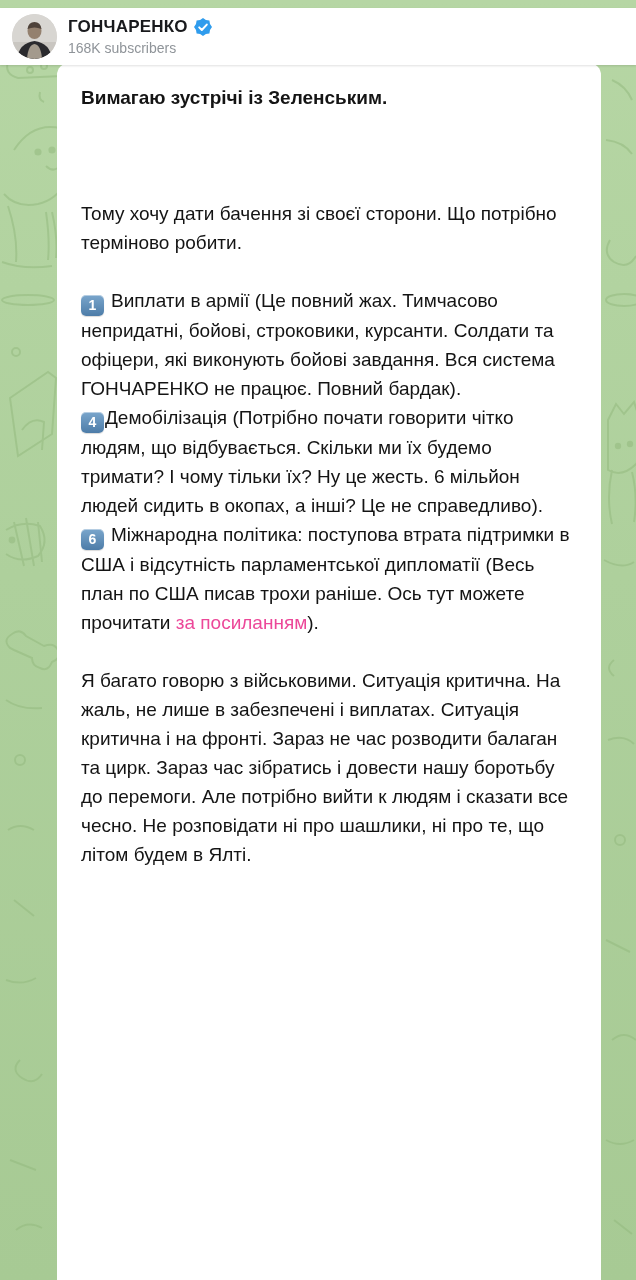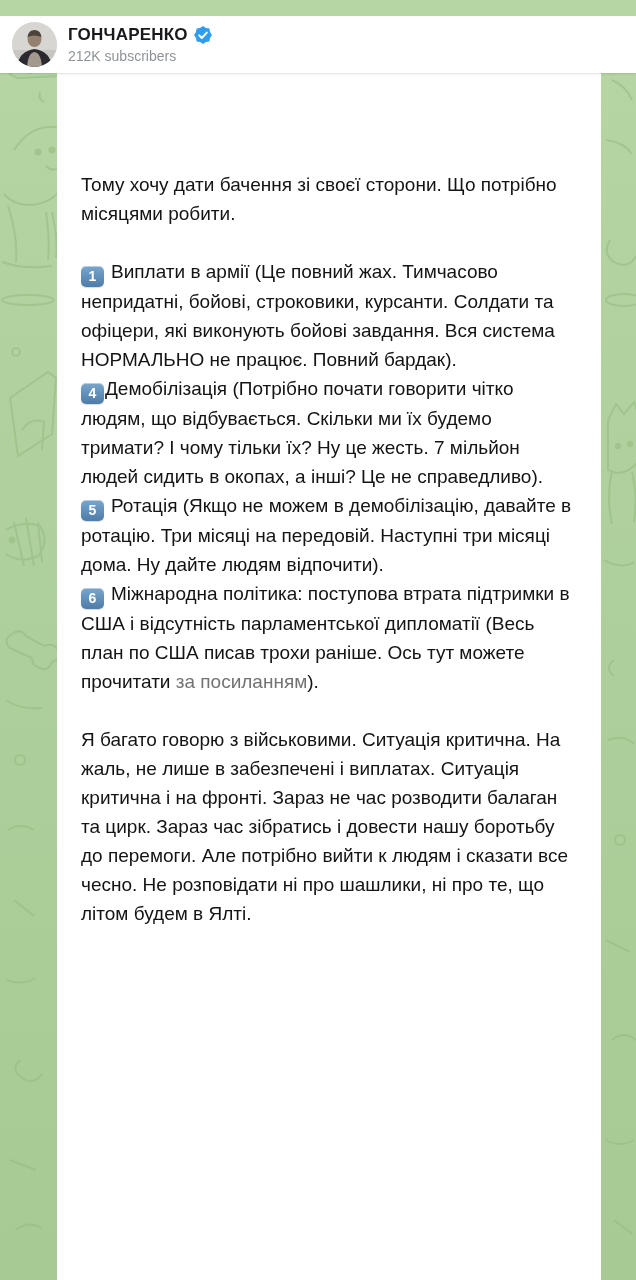--- a/index.html
+++ b/index.html
@@ -5,42 +5,42 @@
   html,body{margin:0;padding:0;}
   body{
     width:636px;height:1280px;overflow:hidden;position:relative;
     font-family:"Liberation Sans","DejaVu Sans",sans-serif;
     background:linear-gradient(180deg,#b6d6a4 0%,#aed09c 45%,#a7ca94 100%);
   }
   
   .bg-doodles{position:absolute;left:0;top:0;width:636px;height:1280px;z-index:0;}
   
   .header{
-    position:absolute;left:0;top:16px;width:636px;height:57px;background:#ffffff;
+    position:absolute;left:0;top:8px;width:636px;height:57px;background:#ffffff;
     z-index:3;display:flex;align-items:center;box-shadow:0 1px 2px rgba(0,0,0,.12);
   }
   .avatar{
     width:45px;height:45px;border-radius:50%;overflow:hidden;margin-left:12px;flex:0 0 auto;
     background:#d6d4d0;cursor:pointer;
   }
   .channel-info{margin-left:11px;display:flex;flex-direction:column;justify-content:center;cursor:pointer;}
   .name-row{display:flex;align-items:center;gap:6px;}
   .channel-name{font-size:17px;font-weight:bold;color:#18191c;letter-spacing:.2px;}
   .subs{font-size:14px;color:#8f9499;margin-top:3px;}
   .verified{width:18px;height:18px;flex:0 0 auto;}
   
   .bubble{
     position:absolute;left:57px;top:63px;width:544px;min-height:1217px;
     background:#ffffff;border-radius:12px 12px 0 0;z-index:2;
     box-sizing:border-box;padding:20px 22px 24px 24px;
   }
   .para{font-size:19px;line-height:29px;color:#141414;}
   .para.bold{font-weight:bold;}
   .spacer{height:29px;}
-  .tg-link{color:#737373;text-decoration:none;cursor:pointer;}
+  .tg-link{color:#ec4899;text-decoration:none;cursor:pointer;}
   .keycap{
     display:inline-flex;width:23px;height:21px;border-radius:5px;
     background:linear-gradient(180deg,#7aa6cc 0%,#4d7ca8 100%);
     box-shadow:inset 0 1px 0 rgba(255,255,255,.45), 0 1px 1px rgba(0,0,0,.15);
     color:#ffffff;font-size:14px;font-weight:bold;
     align-items:center;justify-content:center;
     vertical-align:-3px;margin-right:7px;
   }
   .keycap.nospace{margin-right:1px;}
 </style>
@@ -110,31 +110,31 @@
     </svg>
   </div>
   <div class="channel-info">
     <div class="name-row">
       <span class="channel-name">ГОНЧАРЕНКО</span>
       <svg class="verified" viewBox="0 0 18 18">
         <polygon fill="#2f9ced" points="18,9 16,11.9 15.4,15.4 11.9,16 9,18 6.1,16 2.6,15.4 2,11.9 0,9 2,6.1 2.6,2.6 6.1,2 9,0 11.9,2 15.4,2.6 16,6.1"></polygon>
         <polyline points="5.2,9.4 7.8,12 12.8,6.6" fill="none" stroke="#ffffff" stroke-width="2" stroke-linecap="round" stroke-linejoin="round"></polyline>
       </svg>
     </div>
-    <span class="subs">212K subscribers</span>
+    <span class="subs">168K subscribers</span>
   </div>
 </div>
 
 <div class="bubble">
   <div>
+      <div class="para bold"><span>Вимагаю зустрічі із Зеленським.</span></div>
       <div class="spacer"></div>
       <div class="spacer"></div>
       <div class="spacer"></div>
-      <div class="para"><span>Тому хочу дати бачення зі своєї сторони. Що потрібно місяцями робити.</span></div>
+      <div class="para"><span>Тому хочу дати бачення зі своєї сторони. Що потрібно терміново робити.</span></div>
       <div class="spacer"></div>
-      <div class="para"><span class="keycap">1</span><span>Виплати в армії (Це повний жах. Тимчасово непридатні, бойові, строковики, курсанти. Солдати та офіцери, які виконують бойові завдання. Вся система НОРМАЛЬНО не працює. Повний бардак).</span></div>
-      <div class="para"><span class="keycap nospace">4</span><span>Демобілізація (Потрібно почати говорити чітко людям, що відбувається. Скільки ми їх будемо тримати? І чому тільки їх? Ну це жесть. 7 мільйон людей сидить в окопах, а інші? Це не справедливо).</span></div>
-      <div class="para"><span class="keycap">5</span><span>Ротація (Якщо не можем в демобілізацію, давайте в ротацію. Три місяці на передовій. Наступні три місяці дома. Ну дайте людям відпочити).</span></div>
+      <div class="para"><span class="keycap">1</span><span>Виплати в армії (Це повний жах. Тимчасово непридатні, бойові, строковики, курсанти. Солдати та офіцери, які виконують бойові завдання. Вся система ГОНЧАРЕНКО не працює. Повний бардак).</span></div>
+      <div class="para"><span class="keycap nospace">4</span><span>Демобілізація (Потрібно почати говорити чітко людям, що відбувається. Скільки ми їх будемо тримати? І чому тільки їх? Ну це жесть. 6 мільйон людей сидить в окопах, а інші? Це не справедливо).</span></div>
       <div class="para"><span class="keycap">6</span><span>Міжнародна політика: поступова втрата підтримки в США і відсутність парламентської дипломатії (Весь план по США писав трохи раніше. Ось тут можете прочитати </span><a href="#" class="tg-link">за посиланням</a><span>).</span></div>
       <div class="spacer"></div>
       <div class="para"><span>Я багато говорю з військовими. Ситуація критична. На жаль, не лише в забезпечені і виплатах. Ситуація критична і на фронті. Зараз не час розводити балаган та цирк. Зараз час зібратись і довести нашу боротьбу до перемоги. Але потрібно вийти к людям і сказати все чесно. Не розповідати ні про шашлики, ні про те, що літом будем в Ялті.</span></div>
     </div>
 </div>
 
 </body></html>

